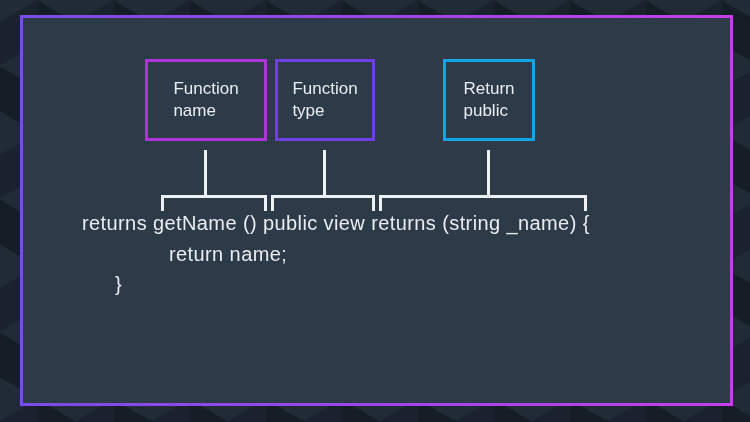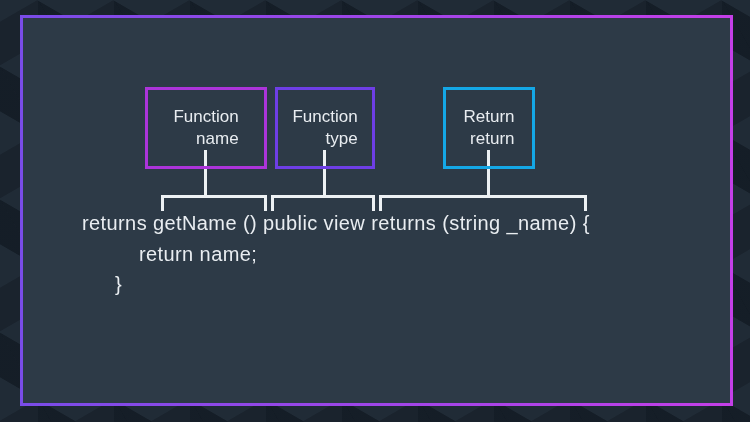--- a/index.html
+++ b/index.html
@@ -20,24 +20,24 @@
     background-size:76px 133px;
     background-position:0 0,0 0,38px 66px,38px 66px,0 0,38px 66px;
   }
   .panel{
     position:absolute;left:20px;top:15px;width:707px;height:385px;
     background:var(--panel-bg,#2d3a47);
     border:3px solid transparent;
     border-image:linear-gradient(90deg,var(--frame-border-left,#7a4ce8),var(--frame-border-right,#c43fe8)) 1;
   }
   .label-box{
-    position:absolute;box-sizing:border-box;top:69px;height:82px;
+    position:absolute;box-sizing:border-box;top:41px;height:82px;
     display:flex;align-items:center;justify-content:center;
     color:var(--text,#e9edf1);font-size:17px;line-height:1.32;
-    text-align:right;white-space:pre-line;
+    text-align:left;white-space:pre-line;
   }
   .box1{left:122px;width:122px;border:3px solid var(--box1-border,#ac34da);}
   .box2{left:252px;width:100px;border:3px solid var(--box2-border,#6e3ee6);}
   .box3{left:420px;width:92px;border:3px solid var(--box3-border,#14a7e6);}
   .stem{
     position:absolute;width:3px;top:132px;height:47px;
     background:var(--connector,#edf1f4);
   }
   .stem1{left:181px;} .stem2{left:300px;} .stem3{left:464px;}
   .bracket{
@@ -45,21 +45,21 @@
     border:3px solid var(--connector,#edf1f4);border-bottom:none;
   }
   .br1{left:138px;width:106px;}
   .br2{left:248px;width:104px;}
   .br3{left:356px;width:208px;}
   .code-line{
     position:absolute;color:var(--text,#e9edf1);
     font-size:20px;letter-spacing:0.4px;white-space:pre;
   }
   .cl1{left:59px;top:194px;}
-  .cl2{left:116px;top:225px;}
+  .cl2{left:146px;top:225px;}
   .cl3{left:92px;top:255px;}
 </style>
 </head>
 <body>
 
 <div class="stage">
   <div class="panel">
 
     <div class="stem stem1"></div>
     <div class="stem stem2"></div>
@@ -72,21 +72,21 @@
     <div class="label-box box1">
       <span>Function
 name</span>
     </div>
     <div class="label-box box2">
       <span>Function
 type</span>
     </div>
     <div class="label-box box3">
       <span>Return
-return</span>
+public</span>
     </div>
 
     <div class="code-line cl1">returns getName () public view returns (string _name) {</div>
     <div class="code-line cl2">return name;</div>
     <div class="code-line cl3">}</div>
 
   </div>
 </div>
 
 </body></html>

